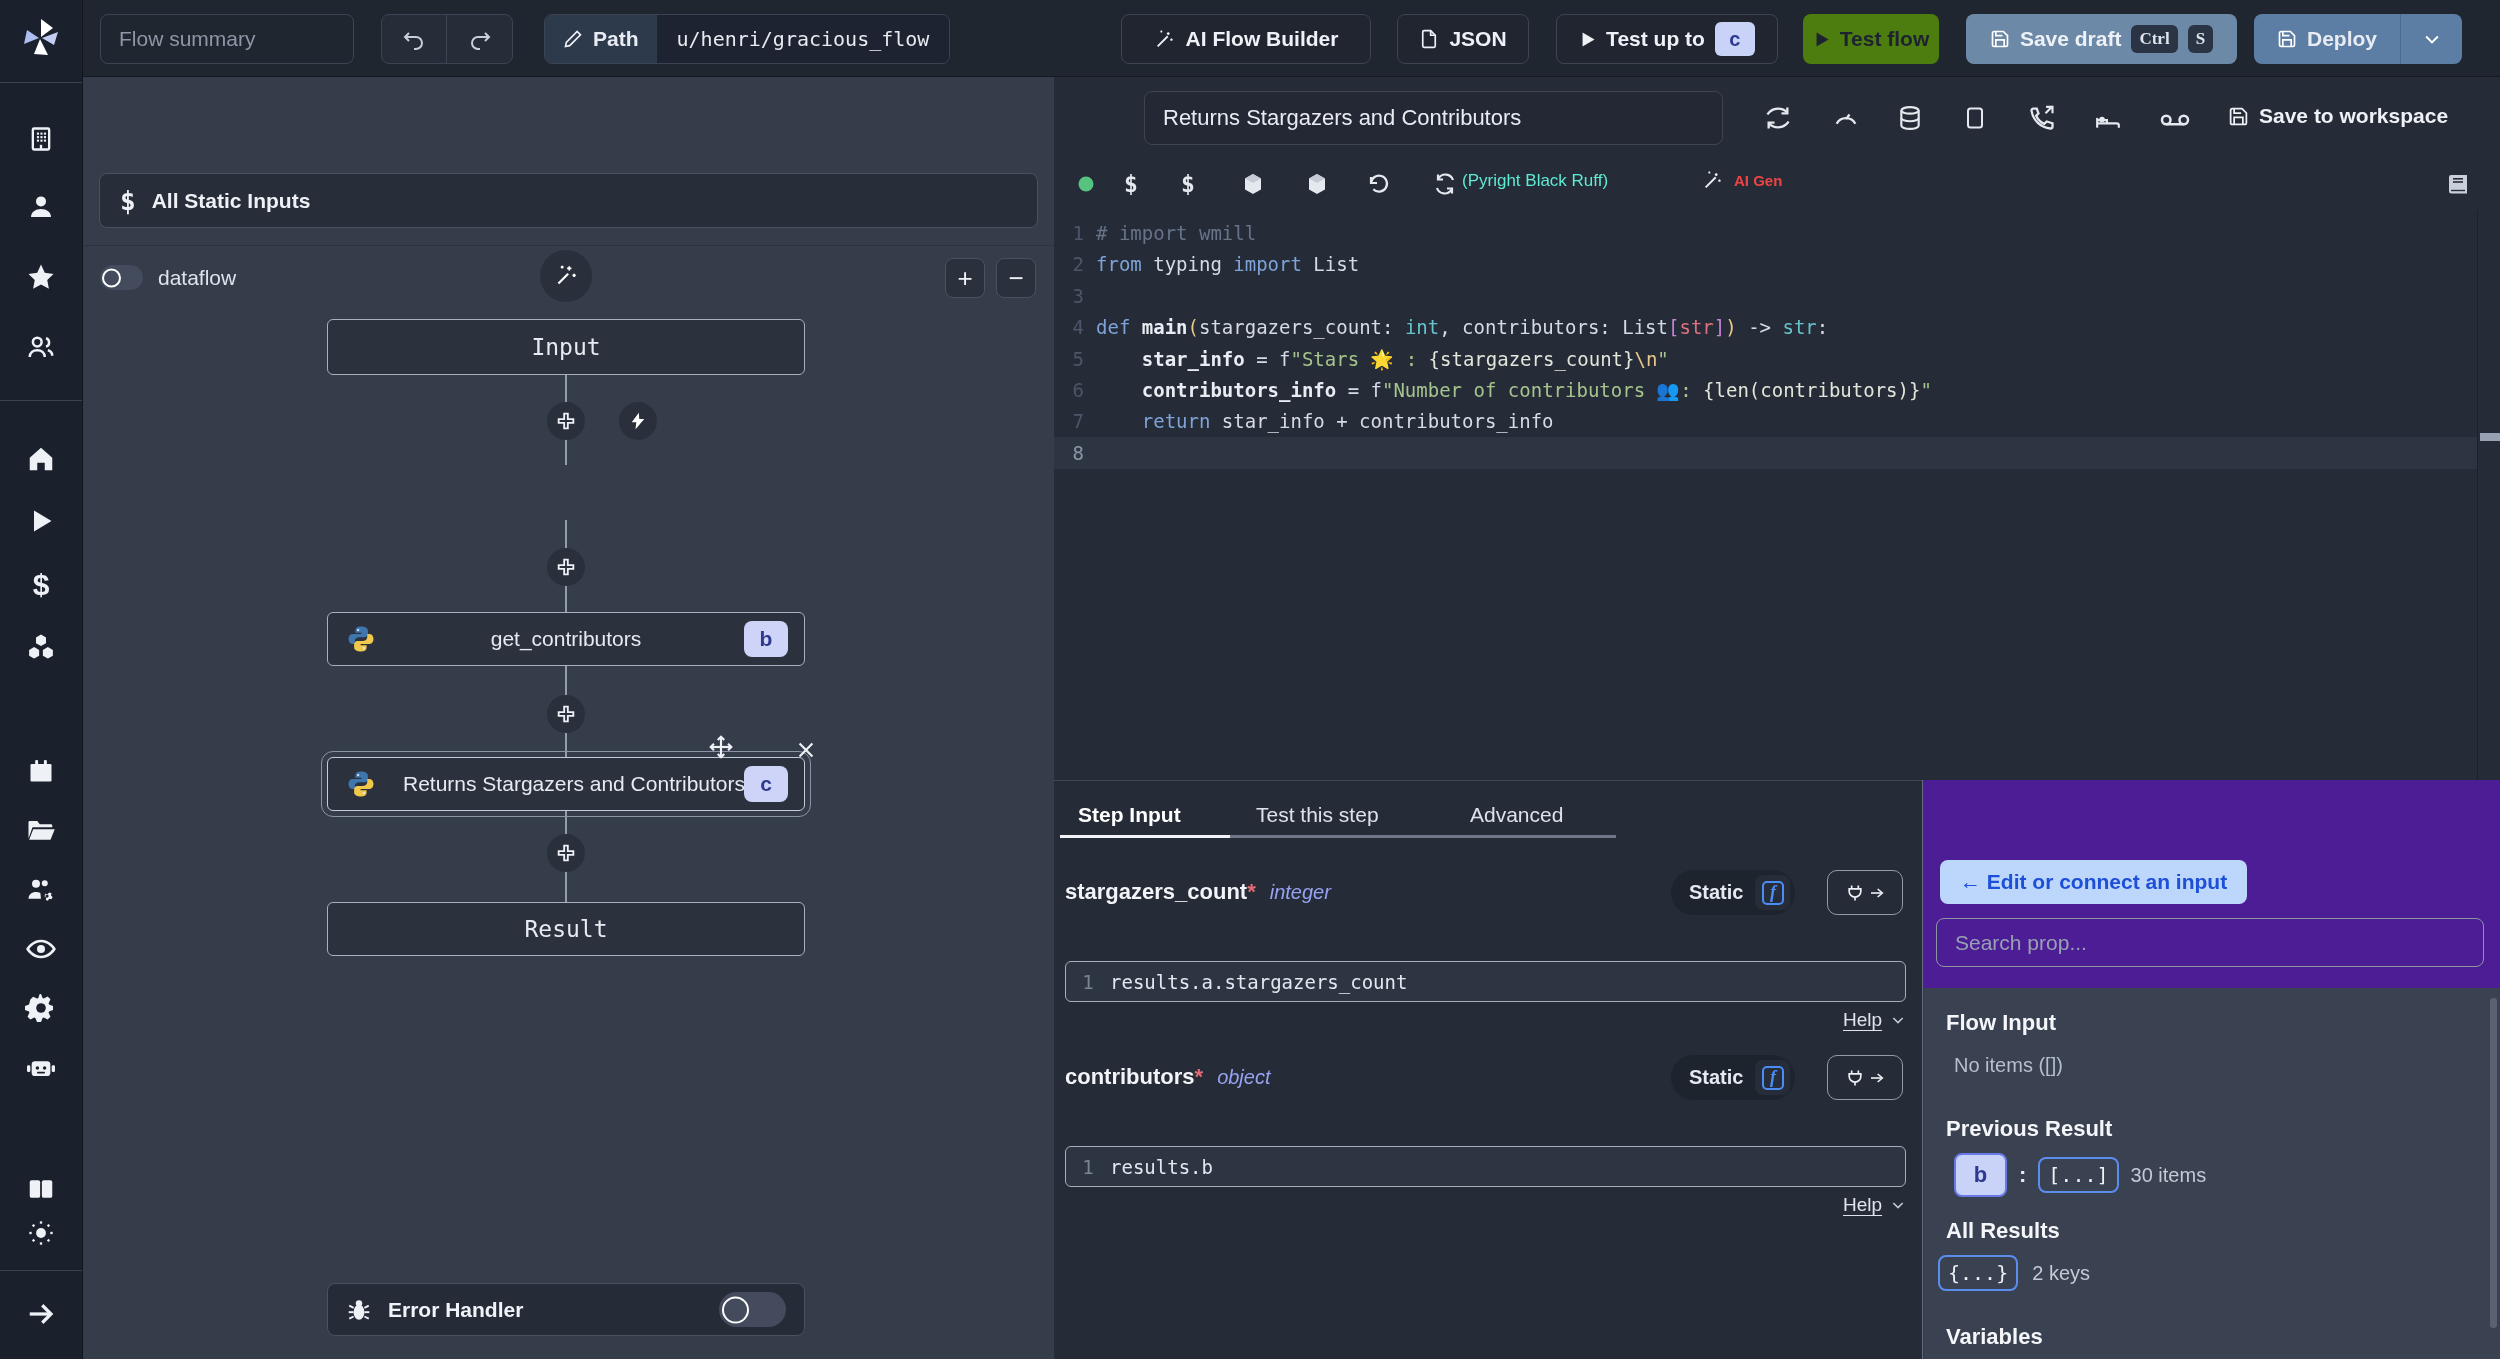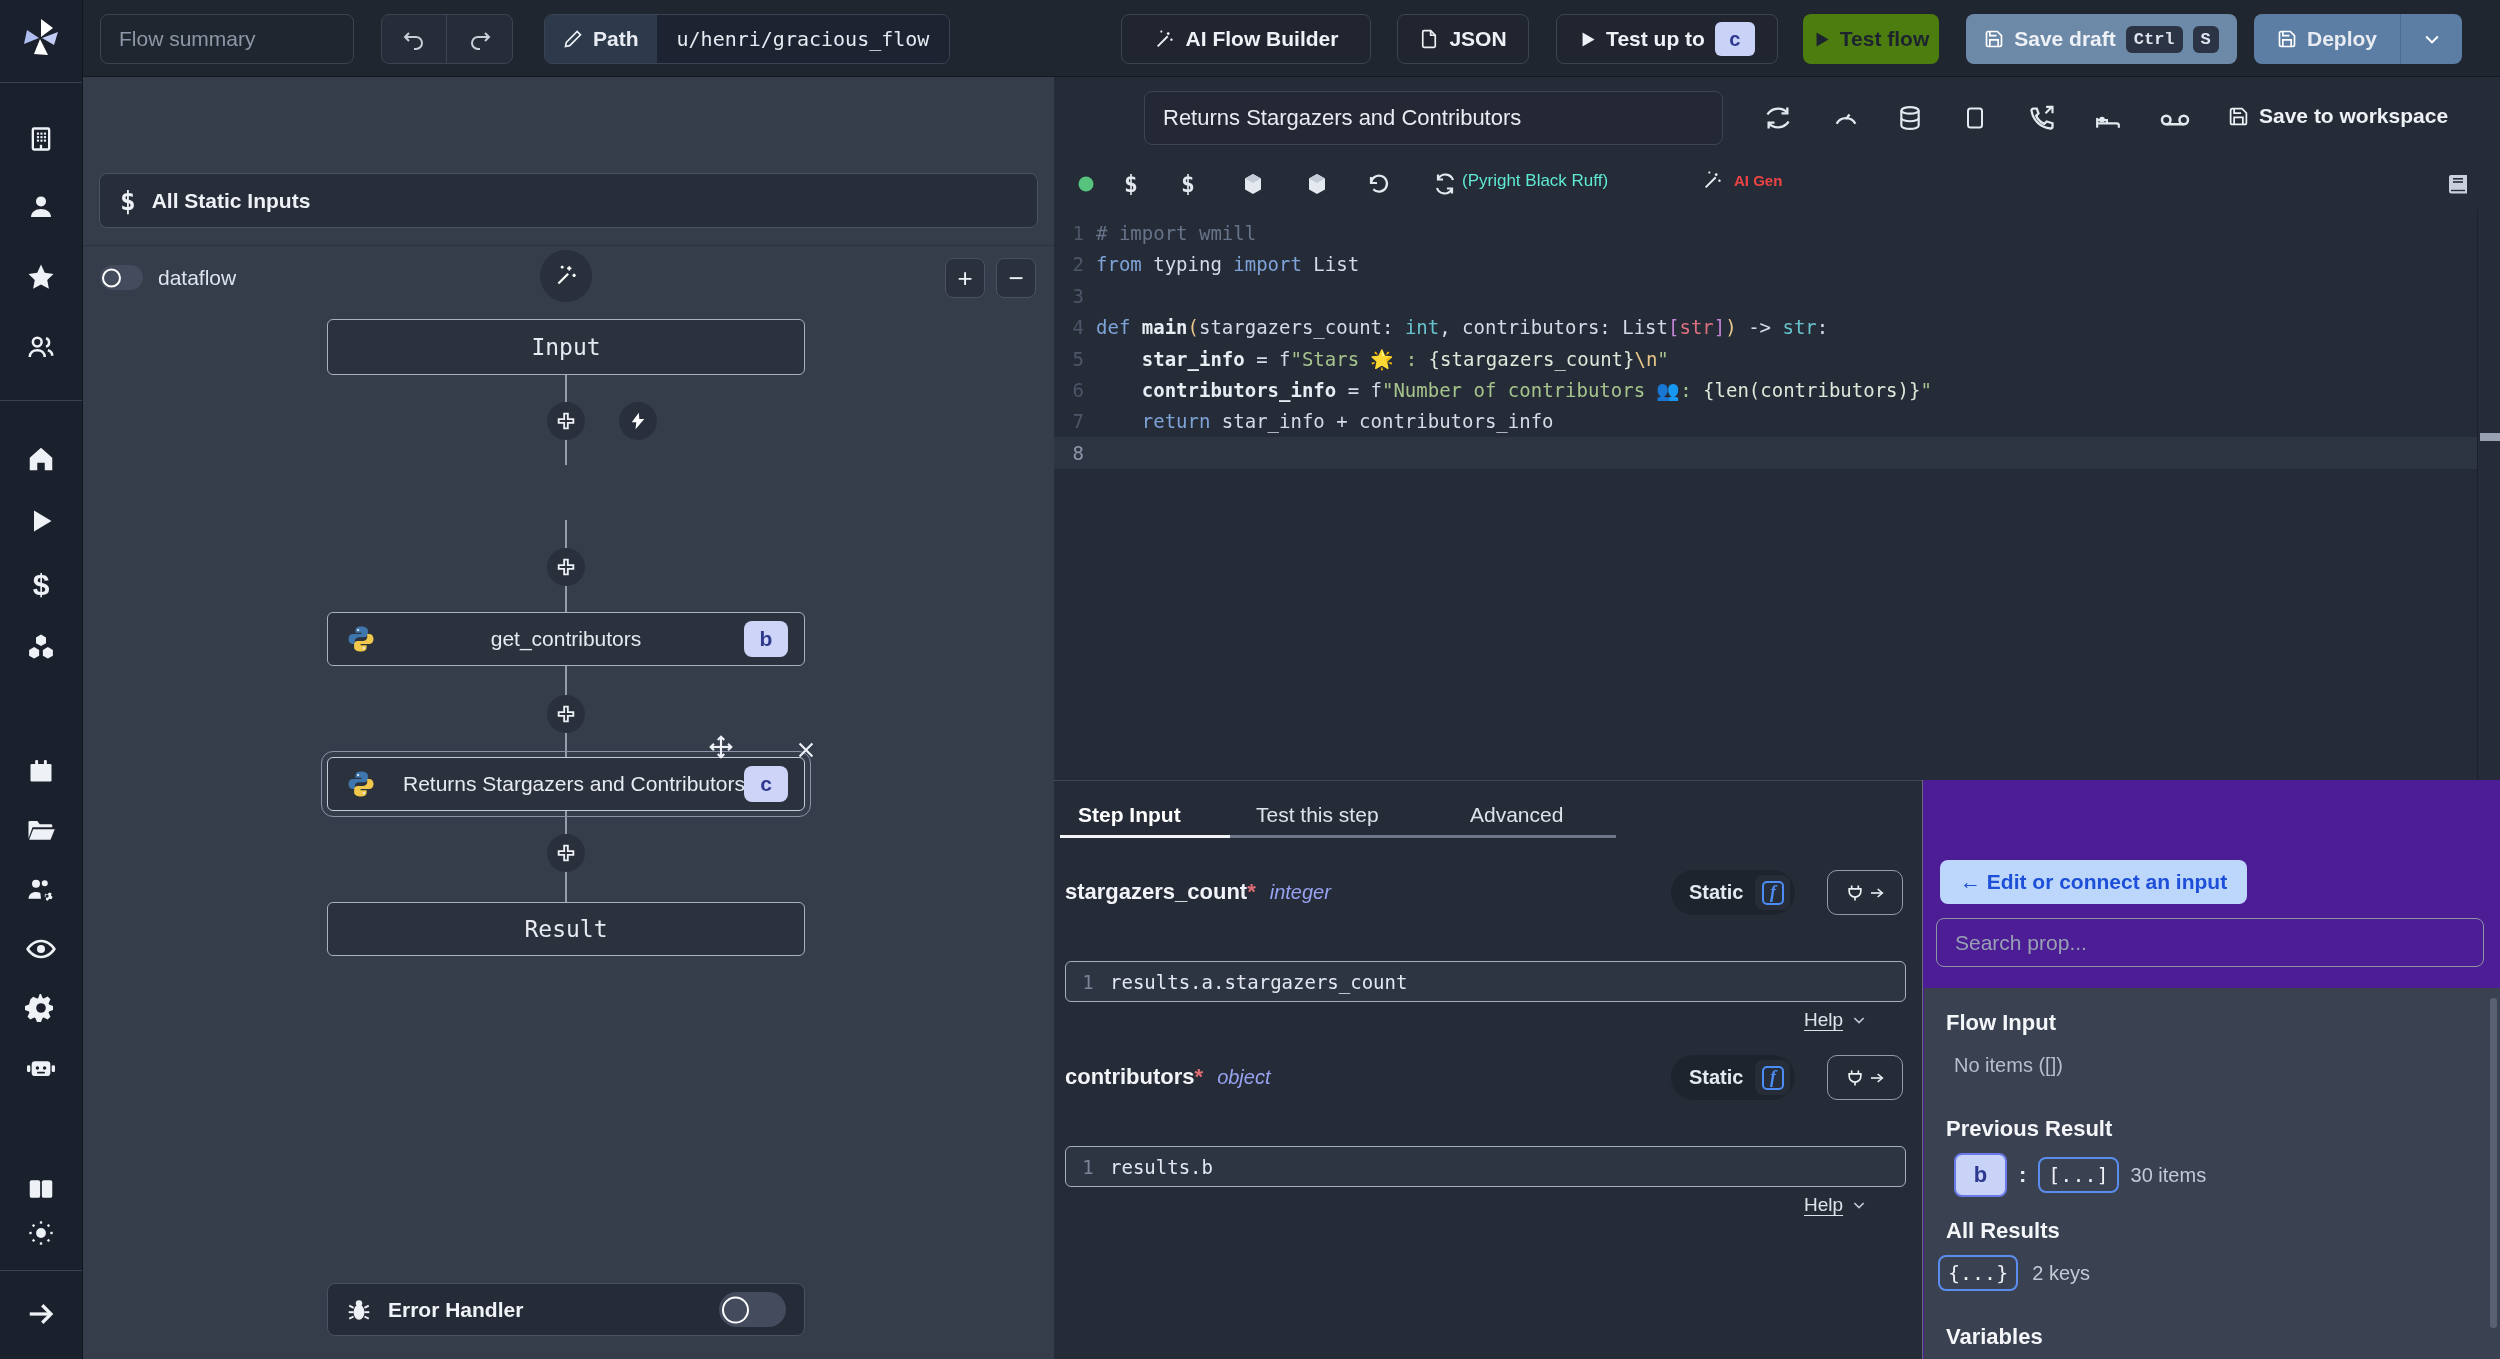--- a/index.html
+++ b/index.html
@@ -12,21 +12,21 @@
 
   
   #rail { left:0; top:0; width:83px; height:1359px; background:#1b212c; border-right:1px solid #11151d; z-index:5; }
   .rail-icon { position:absolute; left:50%; transform:translate(-50%,-50%); color:#eef1f6; cursor:pointer; }
   .rail-div { position:absolute; left:0; width:100%; height:1px; background:#3a4250; }
 
   
   #topbar { left:83px; top:0; width:2417px; height:77px; background:#20262f; border-bottom:1px solid #141923; z-index:4; }
   .tb-input { border:1px solid #3c4454; border-radius:8px; background:#20262f; color:#8e97a8; font-size:21px; display:flex; align-items:center; padding:0 18px; }
   .tb-btn { border:1px solid #3c4454; border-radius:8px; background:#20252f; color:#eef1f6; font-size:21px; font-weight:bold; display:flex; align-items:center; justify-content:center; gap:10px; cursor:pointer; }
-  .kbd { background:#2b3444; border-radius:6px; color:#dfe4ee; font-family:Liberation Mono, monospace; font-size:17px; padding:4px 8px; }
+  .kbd { background:#2b3444; border-radius:6px; color:#dfe4ee; font-family:Liberation Serif, serif; font-size:17px; padding:4px 8px; }
   .chip-lav { background:#c9d3f8; color:#2e3a92; font-weight:bold; border-radius:6px; display:flex; align-items:center; justify-content:center; }
 
   
   #flowpanel { left:83px; top:77px; width:971px; height:1282px; background:#353d4b; z-index:1; }
   .panel-btn { position:absolute; left:16px; width:939px; background:#272d39; border:1px solid #4a5260; border-radius:8px; display:flex; align-items:center; gap:16px; padding-left:20px; color:#eef1f6; font-size:21px; font-weight:bold; cursor:pointer; }
   .node { position:absolute; left:244px; width:478px; background:#2b313d; border:1px solid #aab1bd; border-radius:6px; display:flex; align-items:center; justify-content:center; cursor:pointer; }
   .node-mono { font-family:"DejaVu Sans Mono", monospace; font-size:23px; color:#e7eaf0; }
   .node-label { font-size:21px; color:#e7eaf0; }
   .badge { position:absolute; right:16px; width:44px; height:36px; background:#cdd4f8; color:#2f3a8f; border-radius:8px; font-weight:bold; font-size:21px; display:flex; align-items:center; justify-content:center; }
   .edge { position:absolute; left:482px; width:2px; background:#949daa; }
@@ -56,21 +56,21 @@
   .req { color:#e06c75; }
   .field-type { font-size:20px; font-style:italic; color:#97a3f2; margin-left:14px; }
   .static-pill { position:absolute; height:45px; border-radius:23px; background:#1e242e; display:flex; align-items:center; padding:0 5px 0 18px; gap:12px; cursor:pointer; }
   .static-pill .lbl { font-size:20px; color:#e5e9f0; font-weight:bold; }
   .fchip { width:35px; height:35px; border-radius:8px; background:#262d38; display:flex; align-items:center; justify-content:center; }
   .fchip .f { border:2px solid #4c8df5; color:#4c8df5; border-radius:5px; width:22px; height:24px; font-family:"Liberation Serif", serif; font-style:italic; font-weight:bold; font-size:18px; display:flex; align-items:center; justify-content:center; }
   .plug-btn { position:absolute; width:76px; height:45px; border:1px solid #939aa8; border-radius:10px; display:flex; align-items:center; justify-content:center; gap:4px; color:#eef1f6; cursor:pointer; }
   .expr-box { position:absolute; left:11px; width:841px; height:41px; background:#2e3542; border:1px solid #a8aeb9; border-radius:6px; display:flex; align-items:center; font-family:"DejaVu Sans Mono", monospace; font-size:19px; cursor:text; }
   .expr-box .g { color:#7a8496; width:44px; text-align:center; }
   .expr-box .v { color:#e3e8f0; }
-  .help { position:absolute; display:flex; align-items:center; gap:8px; color:#dfe3ec; font-size:19px; cursor:pointer; }
+  .help { position:absolute; display:flex; align-items:center; gap:8px; color:#dfe3ec; font-size:19px; cursor:pointer;margin-left:39px; }
   .help u { text-underline-offset:4px; }
 
   
   #proppicker { left:1922px; top:780px; width:578px; height:579px; background:#4c1d95; border-left:1px solid #636c7e; z-index:2; }
   #prop-lower { position:absolute; left:1px; top:208px; width:576px; height:371px; background:#3a4150; }
   .prop-h { font-size:22px; font-weight:bold; color:#f4f6f9; }
   .chip-outline { border:2px solid #5b8def; border-radius:8px; color:#eef1f6; font-family:"DejaVu Sans Mono", monospace; font-size:20px; display:inline-flex; align-items:center; justify-content:center; padding:4px 8px; cursor:pointer; }
   .prop-count { font-size:20px; color:#c3cad6; }
 
   .scroll-thumb { position:absolute; background:#5a6172; border-radius:3px; }

